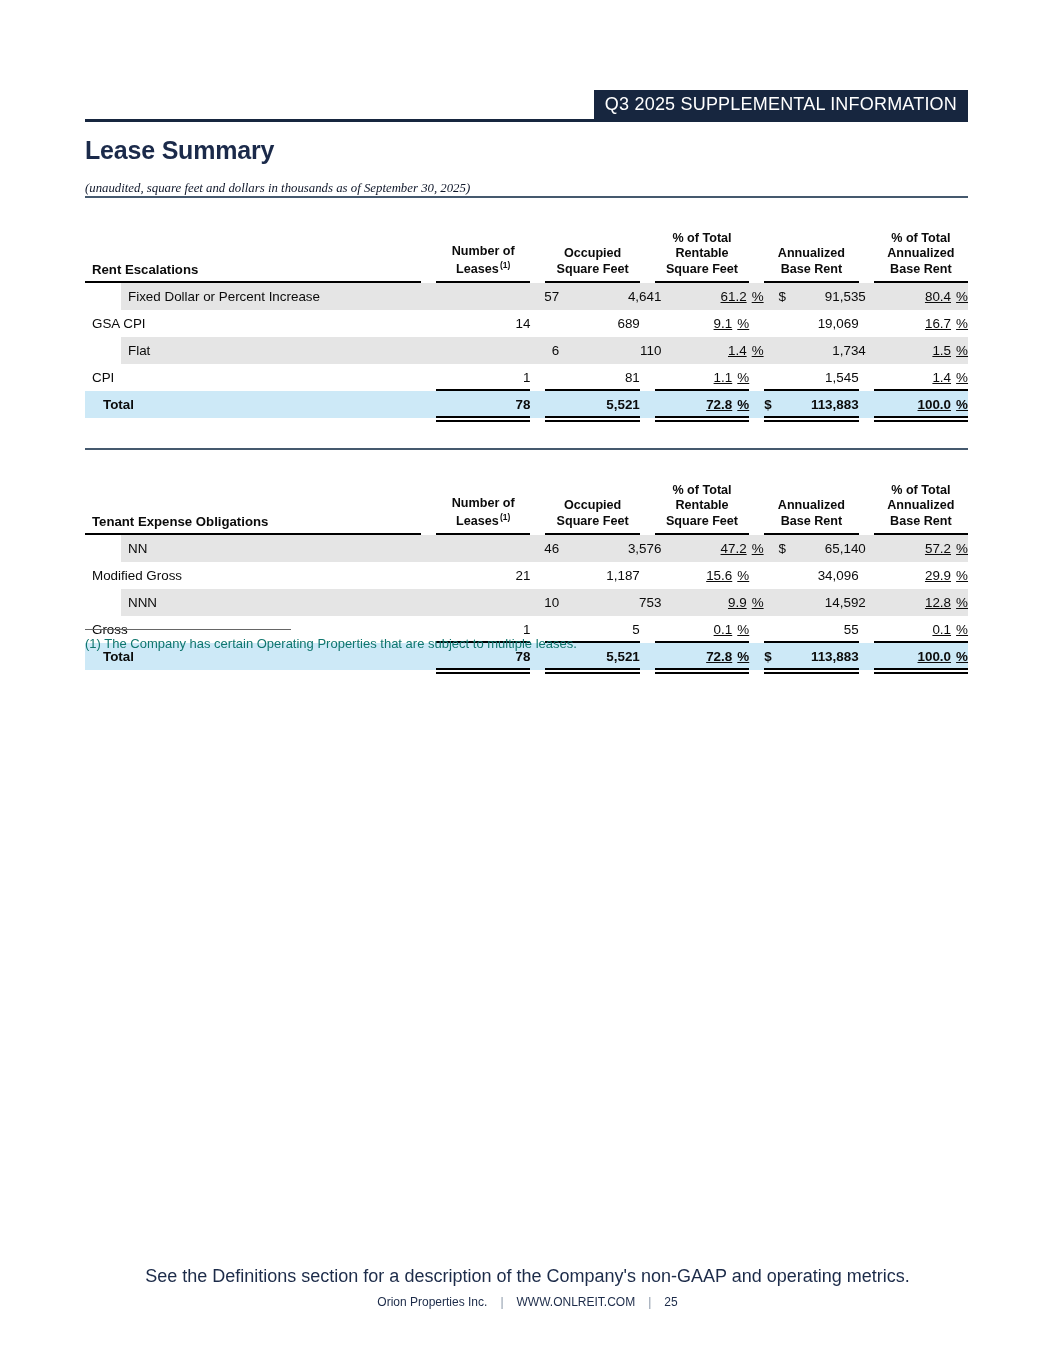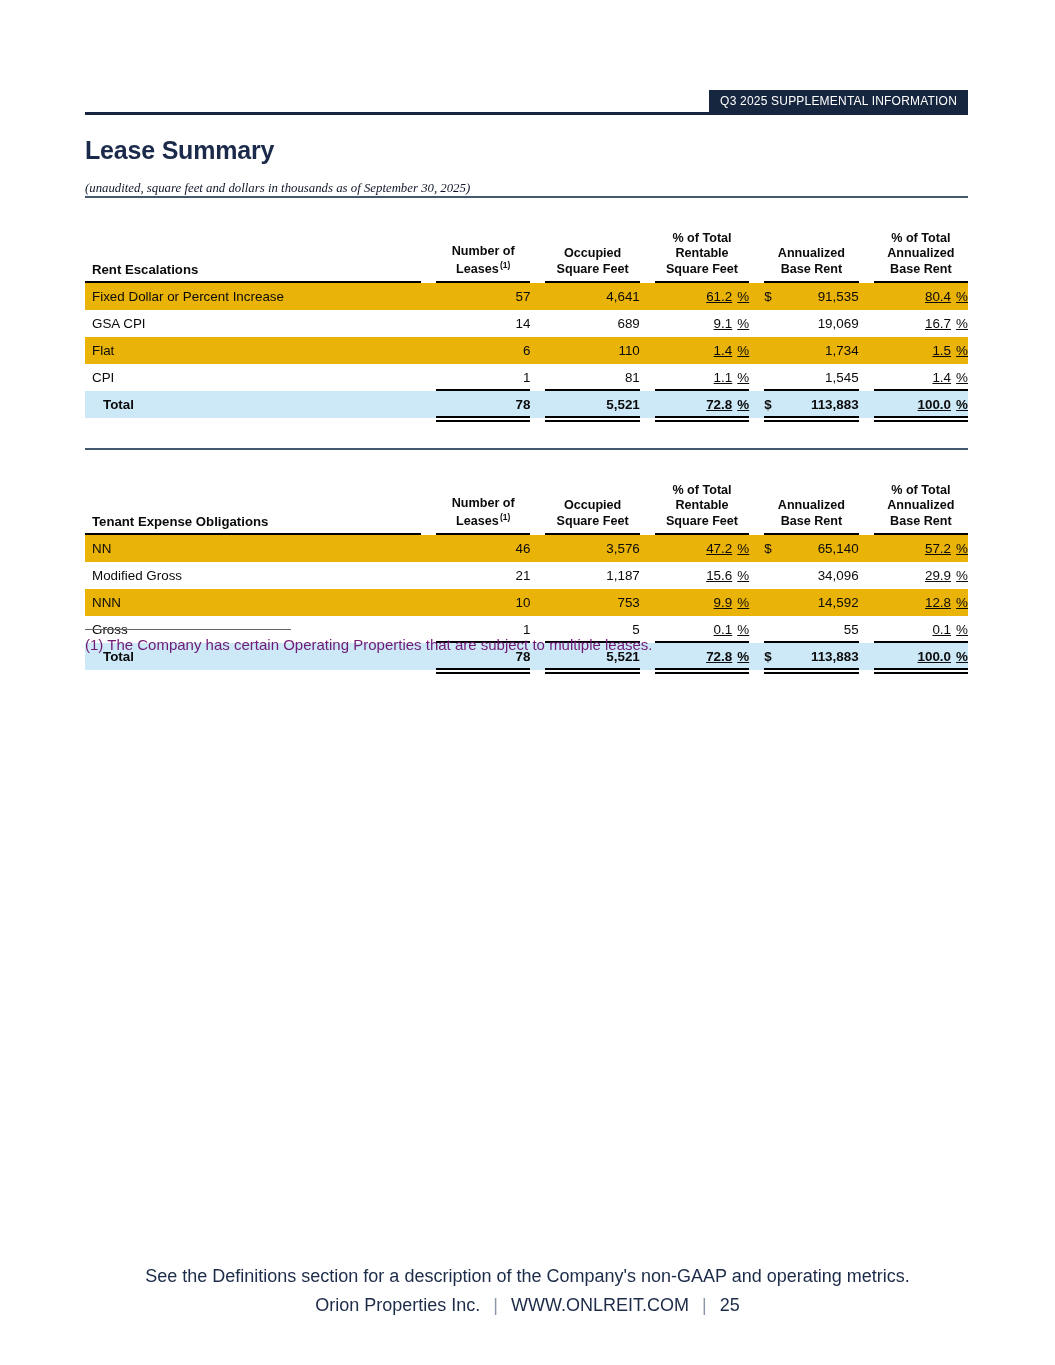--- a/index.html
+++ b/index.html
@@ -8,21 +8,21 @@
     font-family:"Liberation Sans", sans-serif; color:#0b0b0b; overflow:hidden;
   }
 
   
   .topbar {
     position:absolute; left:85px; width:883px; top:90px;
     display:flex; justify-content:flex-end; align-items:flex-end;
     border-bottom:3.5px solid #17263f;
   }
   .banner {
-    background:#17263f; color:#ffffff; font-size:12px; font-weight:500;
+    background:#17263f; color:#ffffff; font-size:18px; font-weight:500;
     padding:5px 11px 4px 11px; letter-spacing:0.2px; line-height:1.1;
   }
 
   
   .titleblock { position:absolute; left:85px; top:136px; }
   .title { font-size:25px; font-weight:bold; color:#1b2a4a; letter-spacing:-0.2px; }
   .subtitle { margin-top:16px; font-size:12.8px; font-style:italic; color:#0f172a;font-family:Liberation Serif, serif; }
 
   
   .tables { position:absolute; left:85px; top:196px; width:883px; }
@@ -35,44 +35,44 @@
 
   .thead { display:flex; align-items:stretch; }
   .thead .cell { display:flex; flex-direction:column; justify-content:flex-end;
                  padding-bottom:4px; border-bottom:2.6px solid #000;margin-top:24px; }
   .thead .num { text-align:center; font-weight:bold; font-size:12.6px; line-height:1.22; }
   .thead .label { font-weight:bold; font-size:13.2px; padding-left:7px; }
   .sup { font-size:8.5px; vertical-align:super; }
 
   .trow { display:flex; align-items:stretch; height:27px; font-size:13.4px; }
   .trow .cell { height:27px; line-height:27px; }
-  .trow.blue { background:#eab308; }
+  .trow.blue { background:#e5e5e5;margin-left:36px; }
   .trow .label { padding-left:7px; white-space:nowrap; }
   .trow .num { text-align:right; }
   .pctcell { display:flex; justify-content:flex-end;text-decoration:underline; }
   .pu { width:17px; text-align:right; }
   .moneycell { display:flex; justify-content:space-between; }
   .trow.lastrow .num { border-bottom:2.6px solid #000; }
   .trow.total { background:#cde9f7; font-weight:bold; }
   .trow.total .label { padding-left:18px; }
   .trow.total .num { border-bottom:2.6px solid #000; position:relative; }
   .trow.total .num::after {
     content:""; position:absolute; left:0; right:0; bottom:-5.5px;
     border-top:2.6px solid #000;
   }
 
   
   .footnote { position:absolute; left:85px; top:629px; }
   .fn-rule { width:206px; border-top:1.2px solid #666; margin-bottom:6px; }
-  .fn-text { font-size:15px; color:#701a75; }
+  .fn-text { font-size:13px; color:#0f766e; }
 
   
   .footer { position:absolute; left:0; top:1266px; width:1055px; text-align:center; color:#1c2b49; }
   .footer-note { font-size:18px; }
-  .footer-line2 { margin-top:8px; font-size:18px; display:flex; justify-content:center; gap:13px; align-items:center; }
+  .footer-line2 { margin-top:8px; font-size:12px; display:flex; justify-content:center; gap:13px; align-items:center; }
   .footer-sep { color:#8a97a8; }
 </style>
 </head>
 <body>
 
 <div class="page">
 
   <div class="topbar">
     <div class="banner">Q3 2025 SUPPLEMENTAL INFORMATION</div>
   </div>

